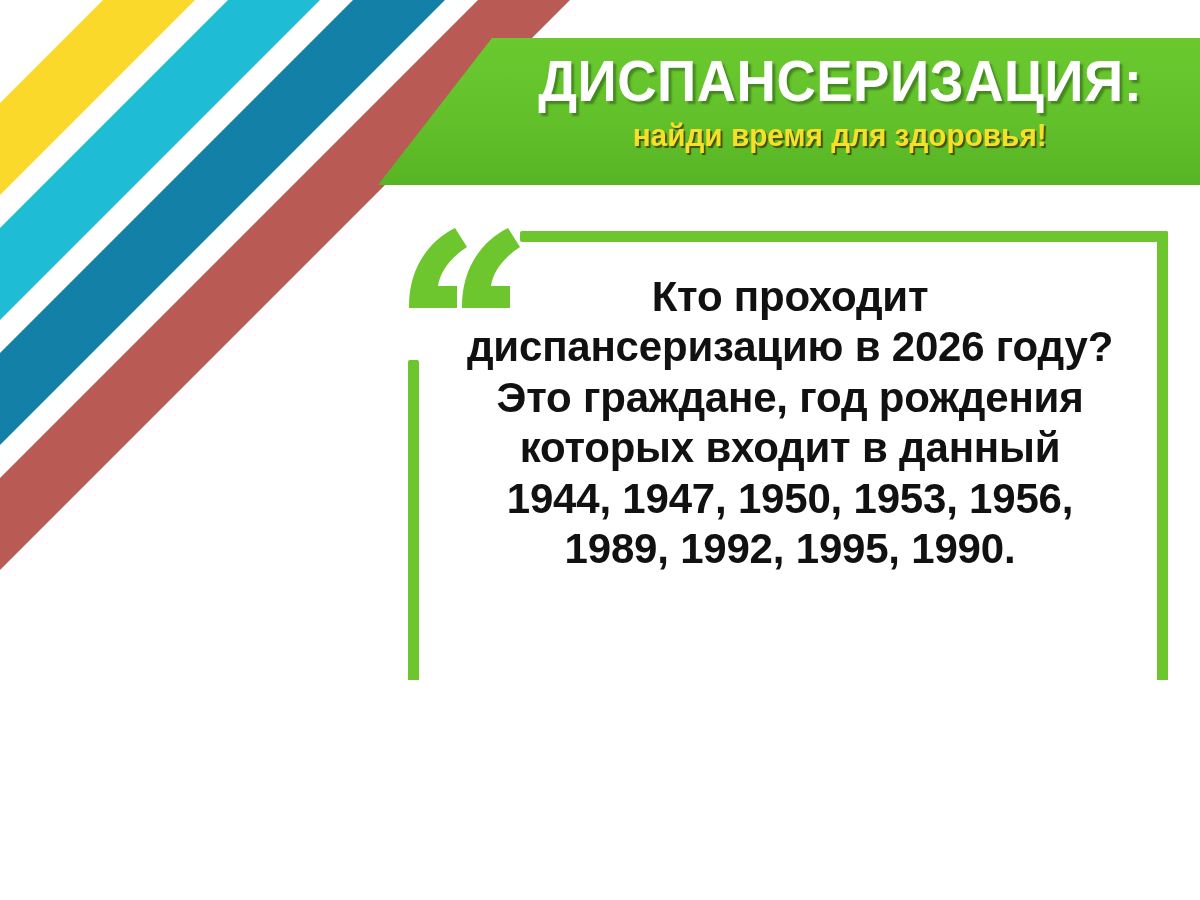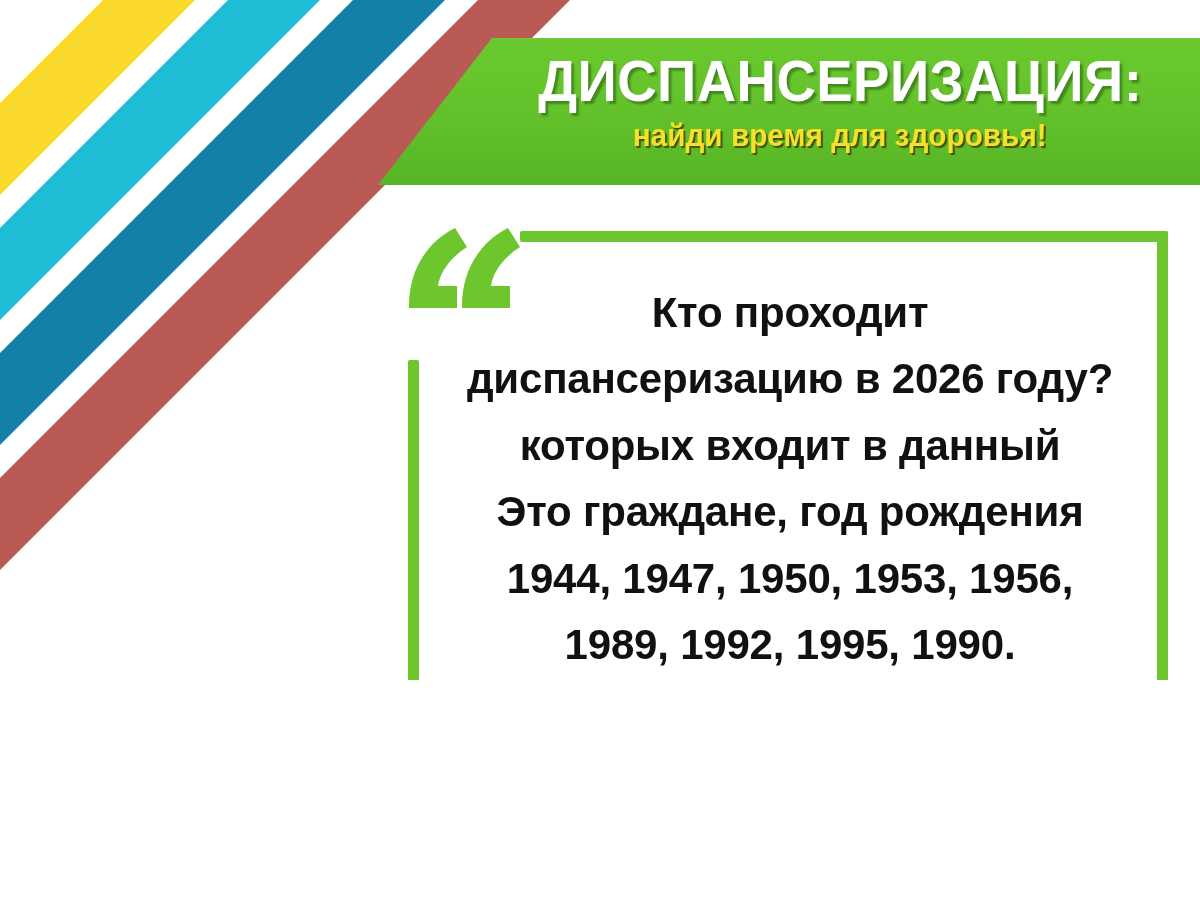--- a/index.html
+++ b/index.html
@@ -100,21 +100,21 @@
     width: 716px;
     text-align: center;
     font-family: "Liberation Sans Narrow", "Liberation Sans", sans-serif;
     font-weight: bold;
     font-size: 42px;
     line-height: 1.20;
     color: #111111;
     letter-spacing: -0.2px;
   }
   #quote-body p {
-    margin: 16px;
+    margin: 0;
   }
 </style>
 </head>
 <body>
 
 <div id="slide">
 
   <div id="stripes">
     <svg width="620" height="620" viewBox="0 0 620 620" xmlns="http://www.w3.org/2000/svg">
       <g>
@@ -164,19 +164,19 @@
       <g fill="#6DC62E">
         <path d="M661,556 L709,556 L709,578 C709,614 691,642 663,656 L651,637 C668,626 678,612 680,598 L661,598 Z"></path>
         <path d="M714,556 L762,556 L762,578 C762,614 744,642 716,656 L704,637 C721,626 731,612 733,598 L714,598 Z"></path>
       </g>
     </svg>
   </div>
 
   <div id="quote-body">
     <p>Кто проходит</p>
     <p>диспансеризацию в 2026 году?</p>
+    <p>Это граждане, год рождения</p>
     <p>которых входит в данный</p>
-    <p>Это граждане, год рождения</p>
     <p>1944, 1947, 1950, 1953, 1956,</p>
     <p>1989, 1992, 1995, 1990.</p>
   </div>
 
 </div>
 
 </body></html>

